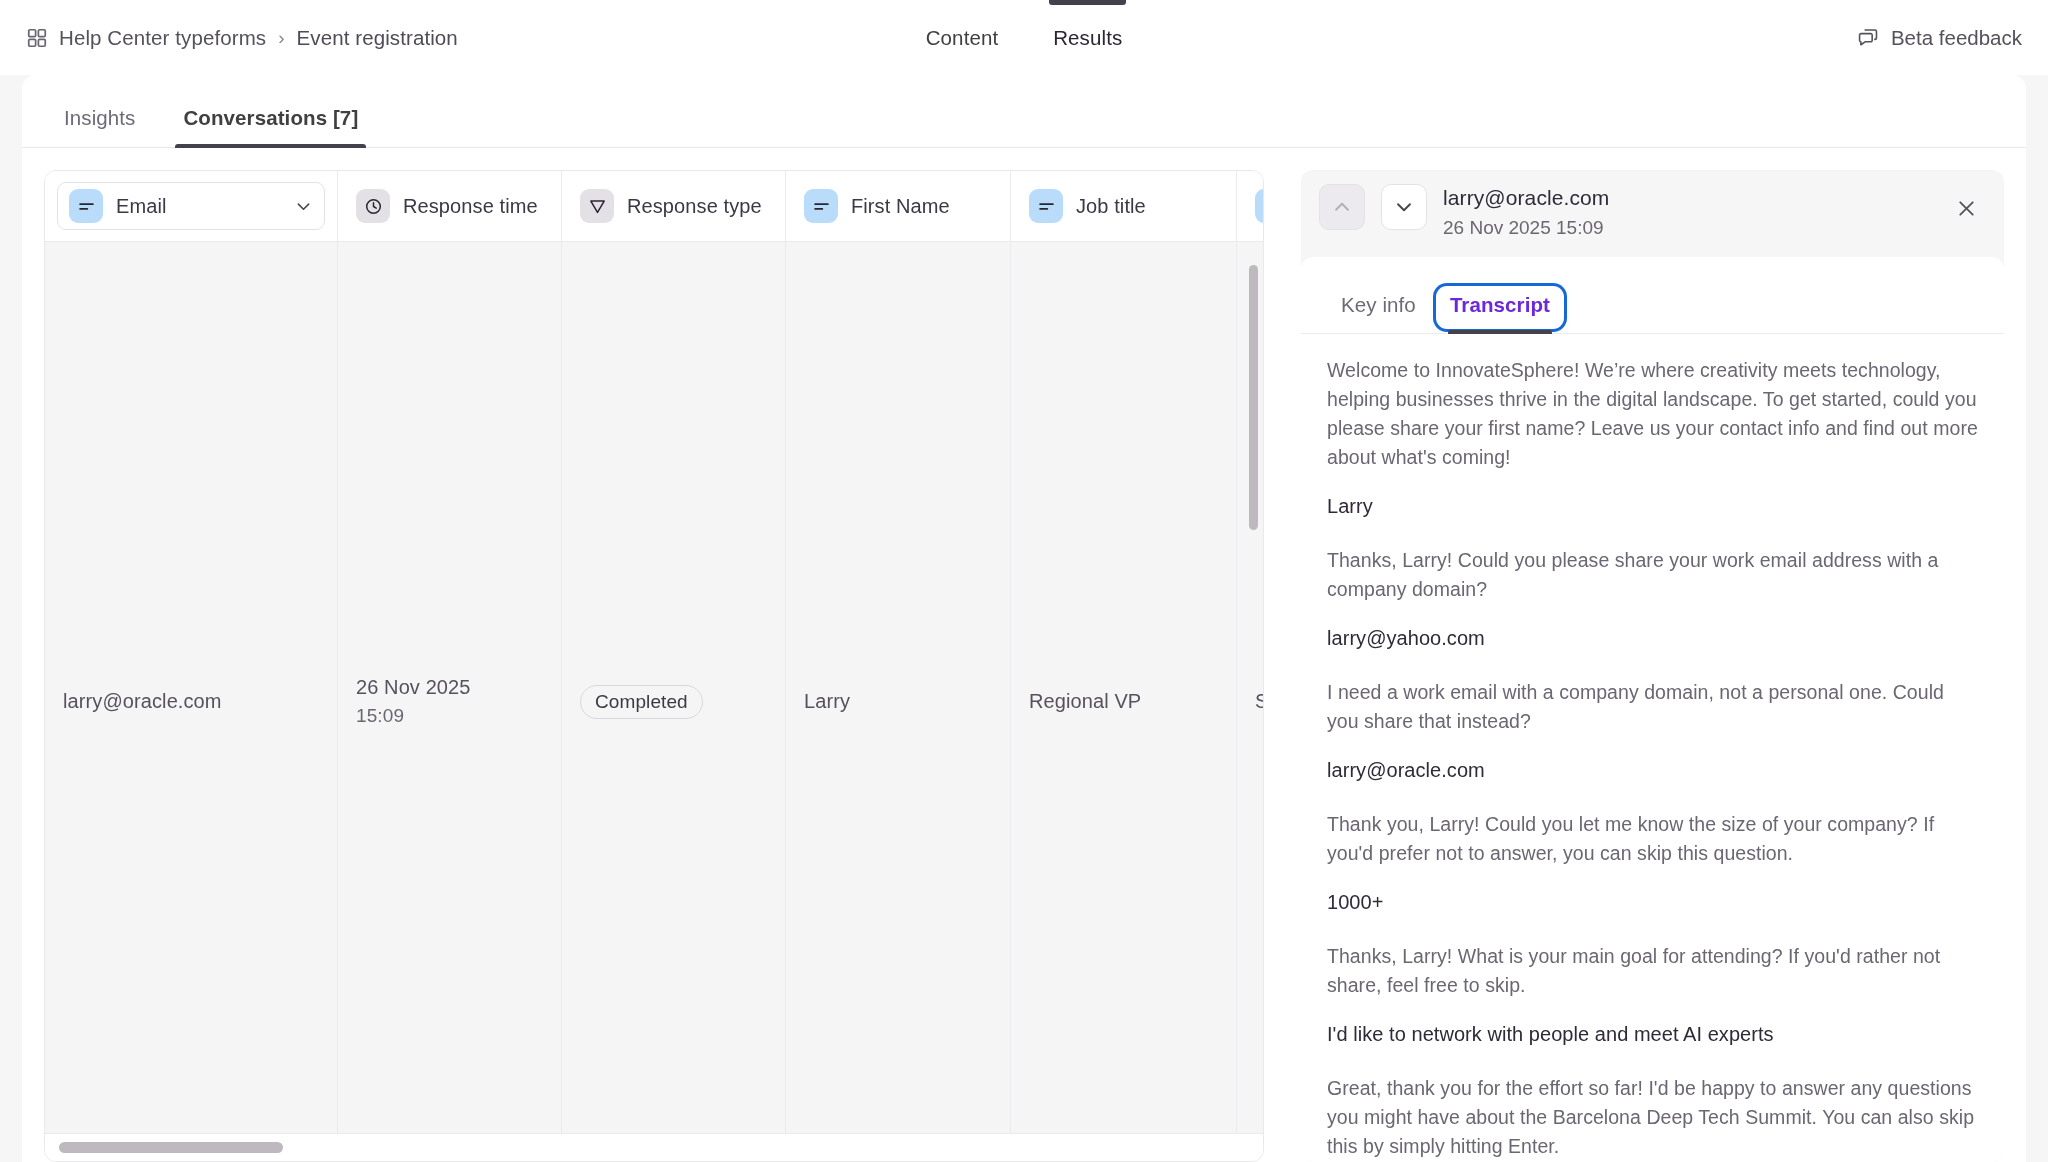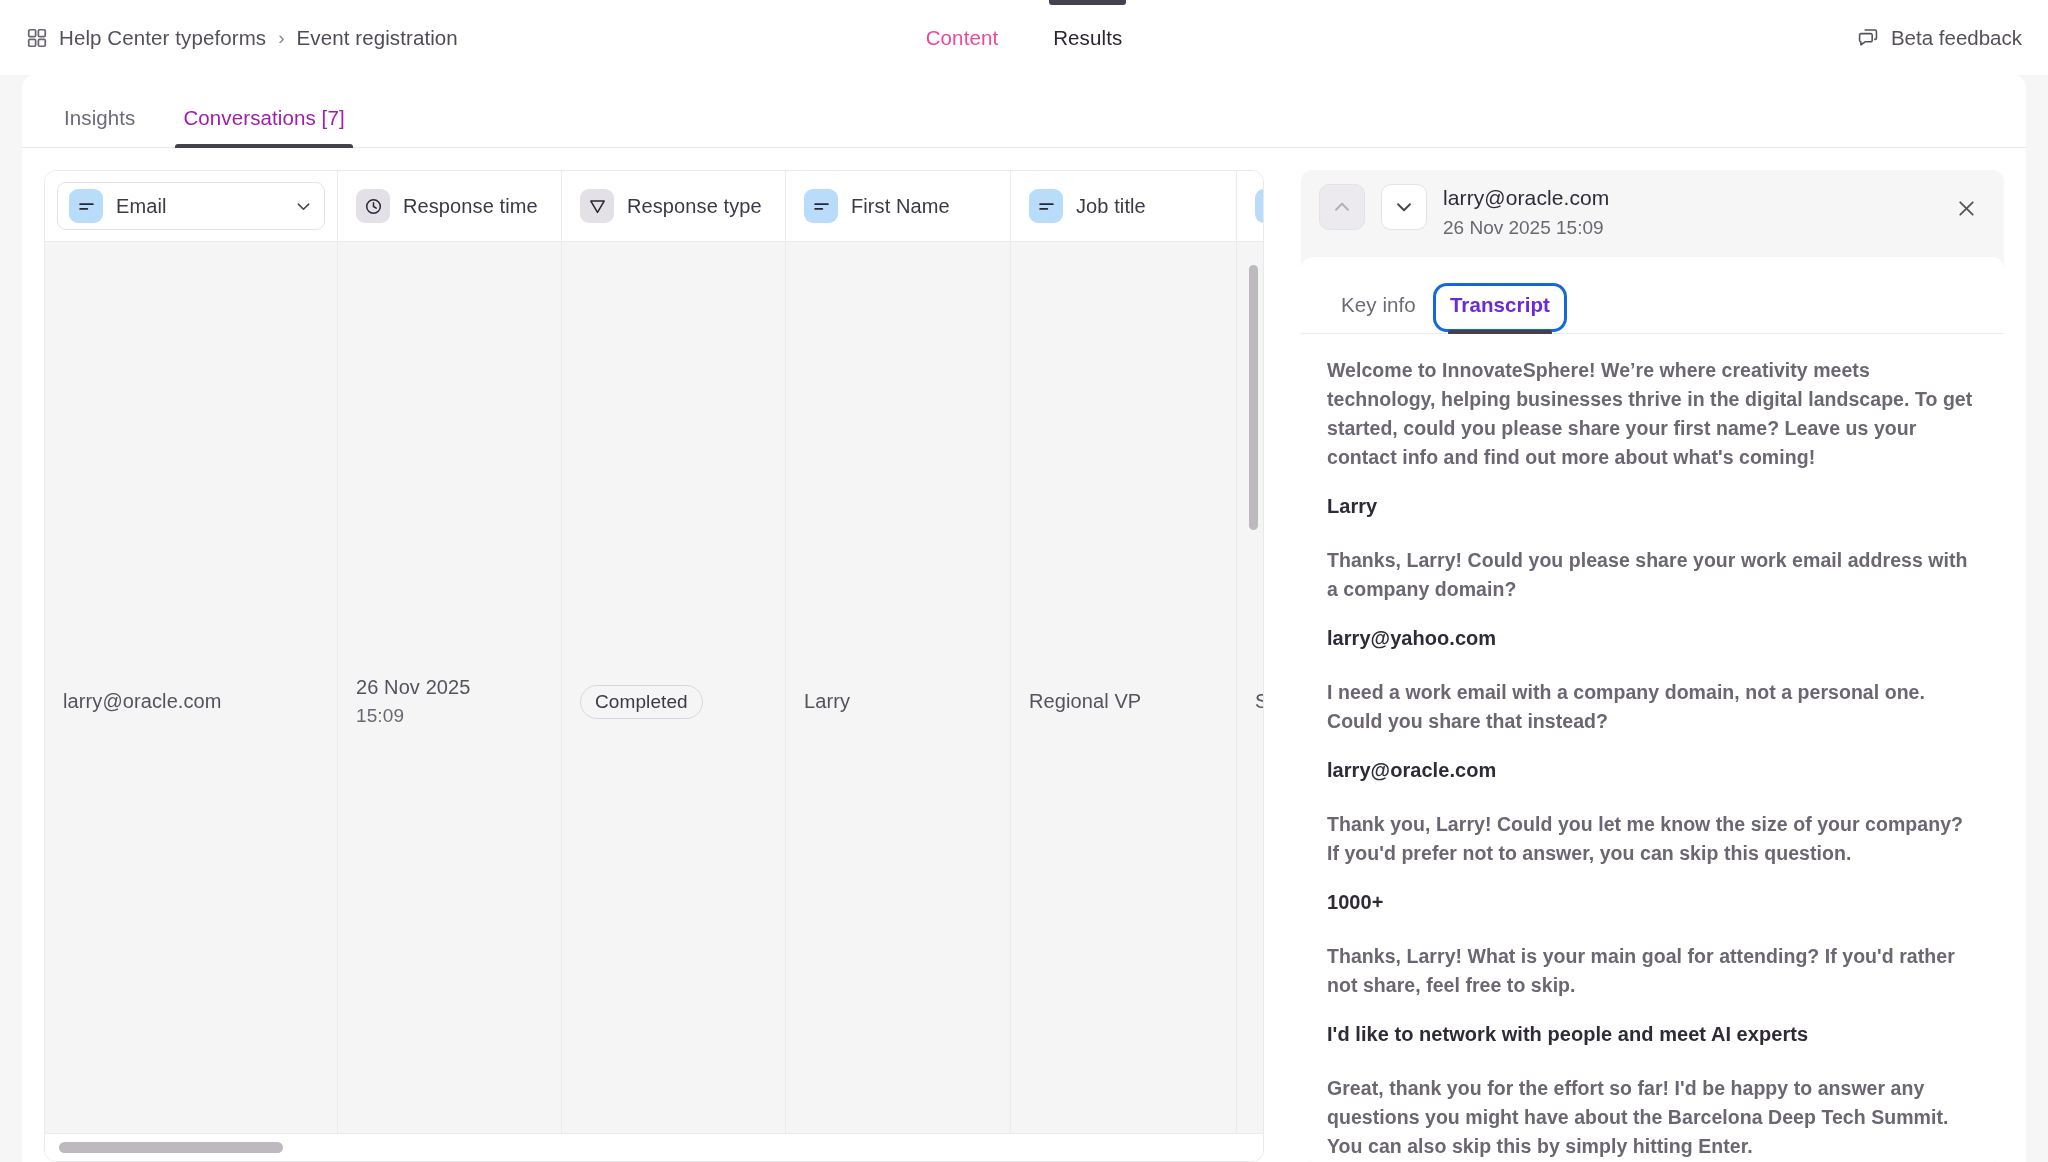--- a/index.html
+++ b/index.html
@@ -27,21 +27,21 @@
   .crumb.link { color:#55505b; }
   .crumb-sep { font-size: 19px; color: #8a8591; padding: 0 1px; }
 
   .center-tabs {
     position: absolute; left: 0; right: 0; top: 0; height: 75px;
     display: flex; align-items: center; justify-content: center; gap: 47px;
     pointer-events: none;
   }
   .center-tabs > * { pointer-events: auto; }
   .ctab {
-    position: relative; font-size: 20.5px; color: #ec4899;
+    position: relative; font-size: 20.5px; color: #404040;
     height: 75px; display: flex; align-items: center; padding: 0 4px;
     letter-spacing: .1px;
   }
   .ctab.active { color: #2b2533; }
   .ctab.active::before {
     content: ""; position: absolute; left: 0; right: 0; top: 0;
     height: 5px; background: #44404c; border-radius: 0 0 3px 3px;
   }
 
   .beta {
@@ -70,21 +70,21 @@
     height: 73px; flex: none;
     display: flex; align-items: flex-end; gap: 32px;
     padding: 0 34px;
     border-bottom: 1px solid #e9e8ec;
     background: #fff;
   }
   .stab {
     position: relative; font-size: 20.5px; color: #6e6976;
     padding: 0 8px 17px 8px; letter-spacing: .1px; white-space: nowrap;
   }
-  .stab.active { color: #a21caf; font-weight: 400; }
+  .stab.active { color: #404040; font-weight: 700; }
   .stab.active::after {
     content:""; position:absolute; left:0; right:0; bottom:-1px;
     height: 4px; background: #44404c; border-radius: 3px 3px 0 0;
   }
 
   .content {
     flex: 1; display: flex; gap: 17px;
     padding: 22px 22px 0 22px;
     min-height: 0;
     background: #fff;
@@ -244,21 +244,21 @@
   }
   .dtab.active::after {
     content:""; position:absolute; left:12px; right:12px; bottom:-5px;
     height: 4px; background: #44404c; border-radius: 3px 3px 0 0;
   }
 
   .transcript {
     flex: 1; overflow: hidden; padding: 22px 26px 0 26px;
     min-height: 0;
   }
-  .turn { margin-bottom: 24px; font-weight: bold; }
+  .turn { margin-bottom: 24px; }
   .q {
     font-size: 19.5px; line-height: 1.49; color: #6b6672; letter-spacing: .05px;
   }
   .a {
     font-size: 20px; line-height: 1.49; color: #2f2a37; letter-spacing: .05px;
     margin-top: 20px;
   }
 </style>
 </head>
 <body>

